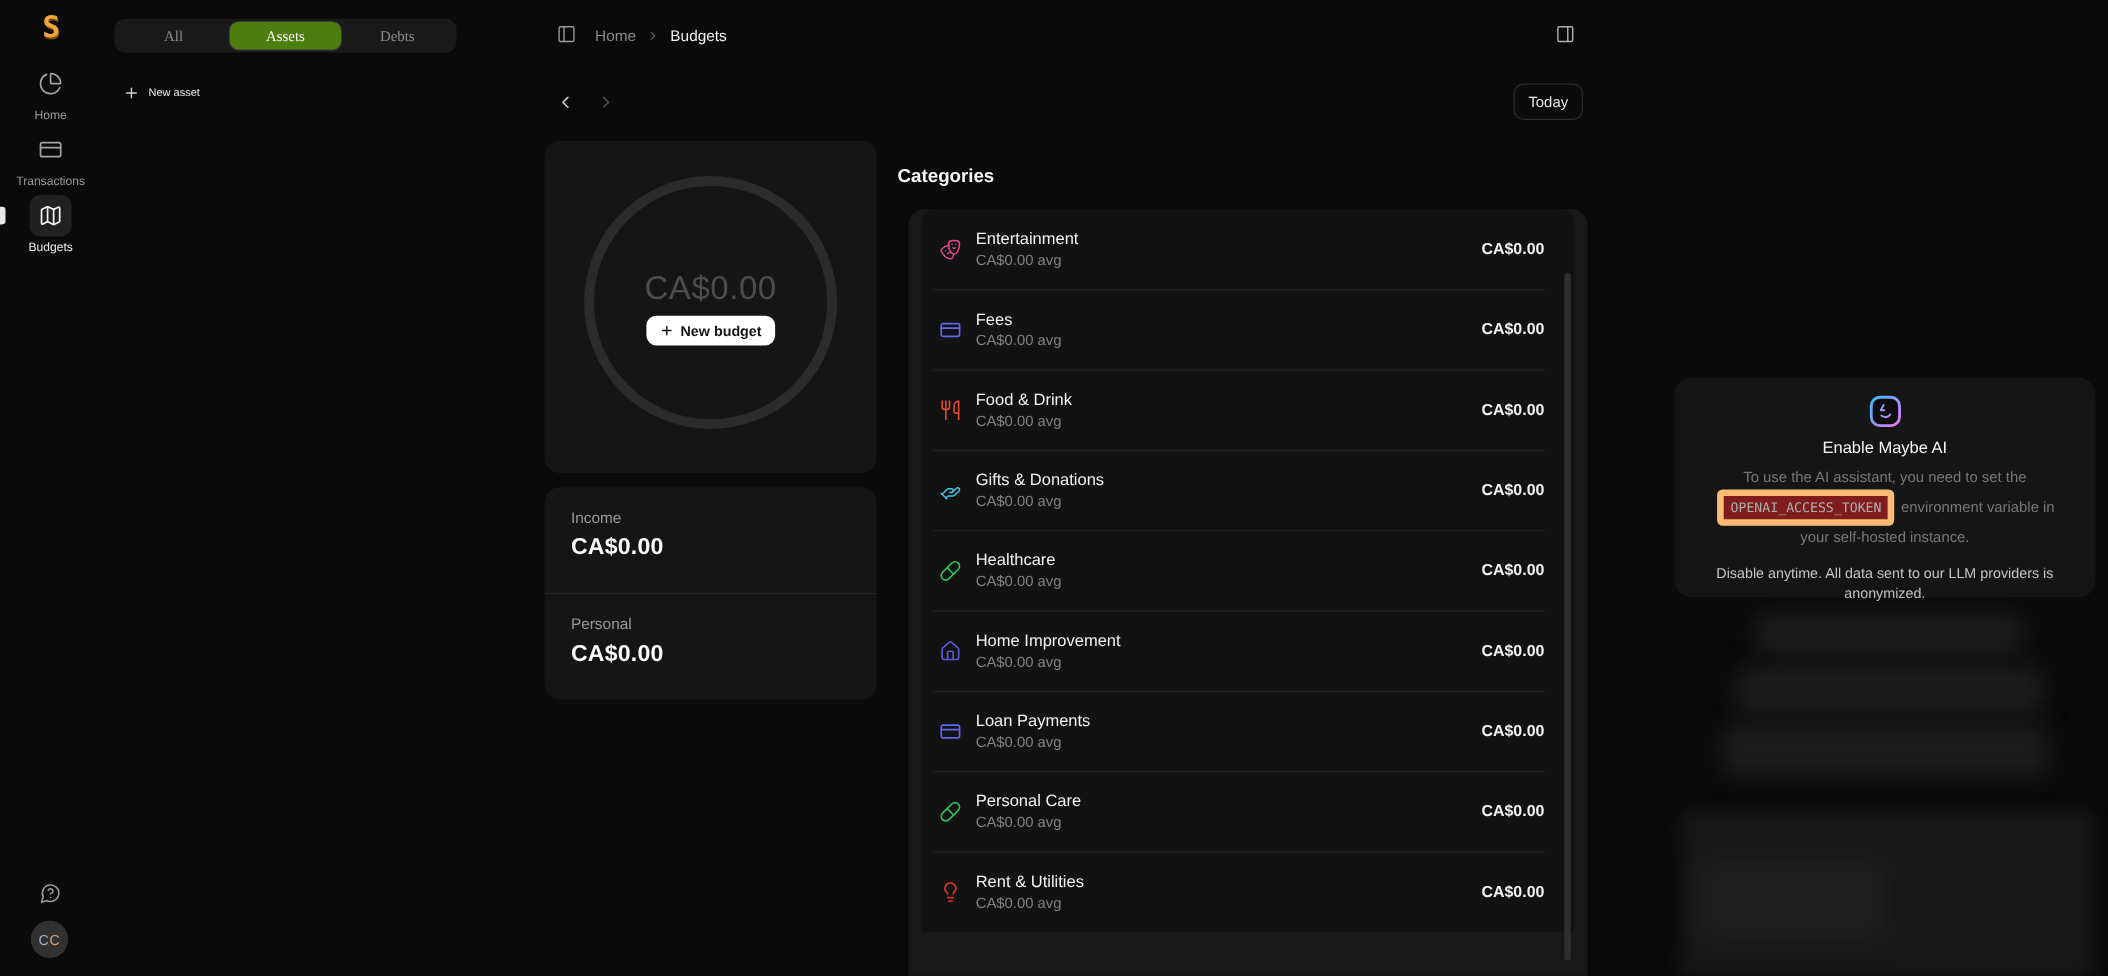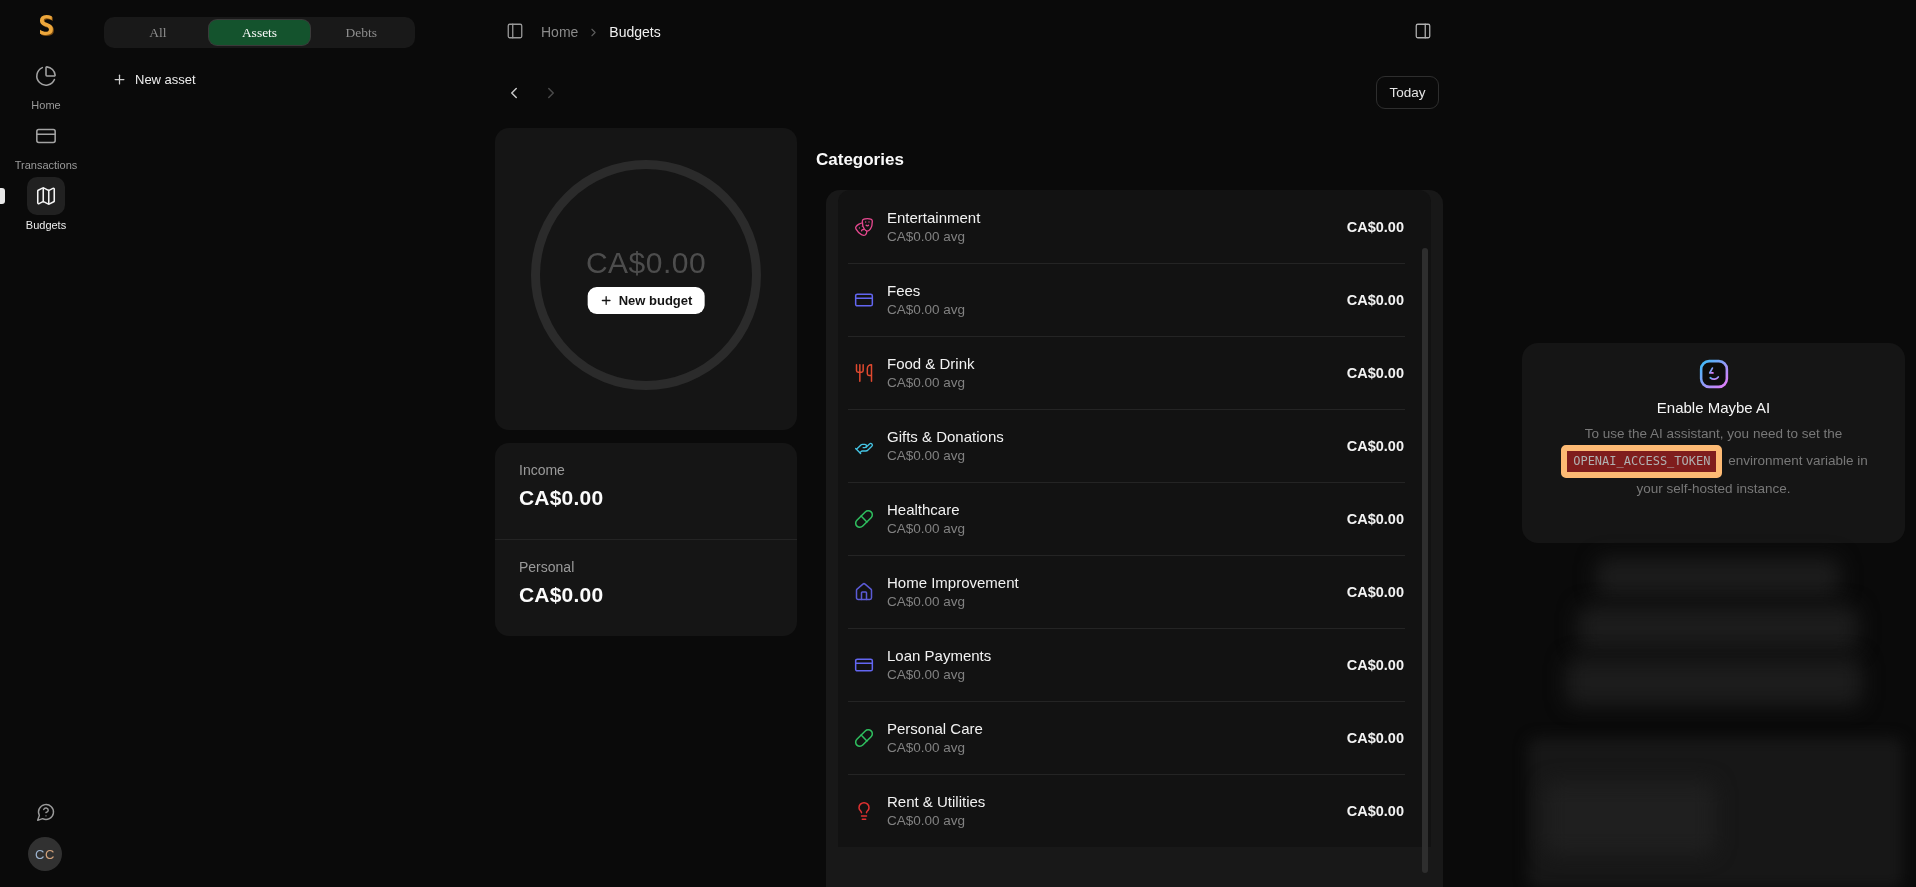--- a/index.html
+++ b/index.html
@@ -31,24 +31,24 @@
   .avatar { position:absolute; left:28px; top:837px; width:34px; height:34px; border-radius:50%;
           background:#313131; display:flex; align-items:center; justify-content:center;
           font-size:13px; letter-spacing:.5px; cursor:pointer; }
   .avatar .c1 { color:#9db4d0; } .avatar .c2 { color:#d2a27b; }
 
   
   .tabs { position:absolute; left:104px; top:17px; width:311px; height:31px;
           background:#191919; border-radius:10px; display:flex; padding:3px;font-family:Liberation Serif, serif; }
   .tab { flex:1; display:flex; align-items:center; justify-content:center;
           font-size:13.5px; font-weight:500; color:#8e8e8e; border-radius:8px; cursor:pointer; }
-  .tab.active { background:#14532d; color:#fafafa; box-shadow:0 0 0 1px #3a3a3a; }
-
-  .new-asset { position:absolute; left:112px; top:72px; height:24px; display:flex; 
-          gap:8px; color:#ededed; font-size:13px; font-weight:500; cursor:pointer; }
+  .tab.active { background:#4d7c0f; color:#fafafa; box-shadow:0 0 0 1px #3a3a3a; }
+
+  .new-asset { position:absolute; left:112px; top:72px; height:24px; display:flex; align-items:center;
+          gap:8px; color:#ededed; font-size:10px; font-weight:500; cursor:pointer; }
   .new-asset .plus { color:#cfcfcf; }
 
   .bc-toggle { position:absolute; left:506px; top:22px; width:18px; height:18px; color:#9a9a9a; cursor:pointer; }
   .breadcrumb { position:absolute; left:541px; top:24px; display:flex; align-items:center; gap:9px; font-size:14px; }
   .bc-home { color:#8a8a8a; cursor:pointer; }
   .bc-sep { color:#5d5d5d; width:13px; height:13px; }
   .bc-current { color:#f0f0f0; font-weight:500; }
 
   .nav-arrow { position:absolute; top:84px; width:18px; height:18px; cursor:pointer; }
   .arrow-prev { left:505px; color:#c9c9c9; }
@@ -420,19 +420,20 @@
       <path d="M18 9v2.5" stroke="url(#aig)" stroke-width="1.6" stroke-linecap="round"></path>
       <path d="M10.5 17.5c2.6 2 5.8 1.6 7.5-.8" stroke="url(#aig)" stroke-width="1.6" stroke-linecap="round"></path>
     </svg>
   </div>
   <div class="ai-title">Enable Maybe AI</div>
   <div class="ai-body">
     <span>To use the AI assistant, you need to set the</span>
     <span class="ai-token">OPENAI_ACCESS_TOKEN</span>
     <span>environment variable in your self-hosted instance.</span>
   </div>
+  <div class="ai-note">Disable anytime. All data sent to our LLM providers is anonymized.</div>
 </div>
 
 <div class="blur-blob" style="left:1596px; top:558px; width:244px; height:38px;"></div>
 <div class="blur-blob" style="left:1578px; top:606px; width:280px; height:44px;"></div>
 <div class="blur-blob" style="left:1566px; top:658px; width:296px; height:48px;"></div>
 <div class="blur-blob" style="left:1528px; top:738px; width:375px; height:150px; background:#171717; filter:blur(7px);"></div>
 <div class="blur-blob" style="left:1545px; top:782px; width:170px; height:72px; background:#1f1f1f;"></div>
 
 </body></html>

